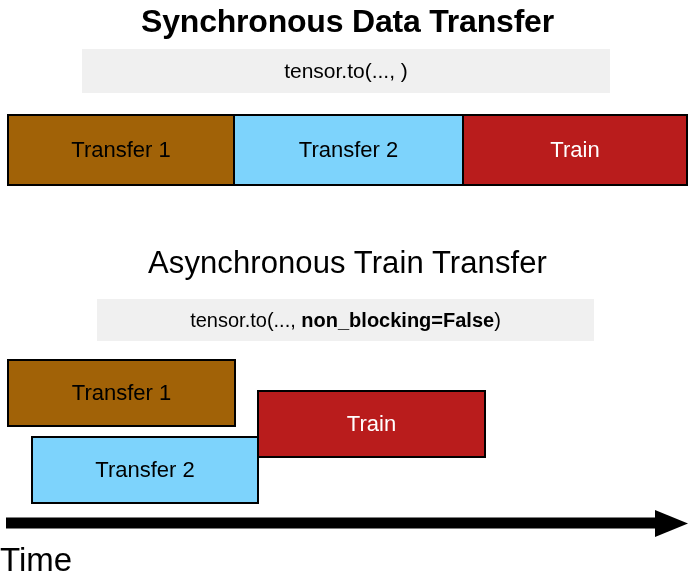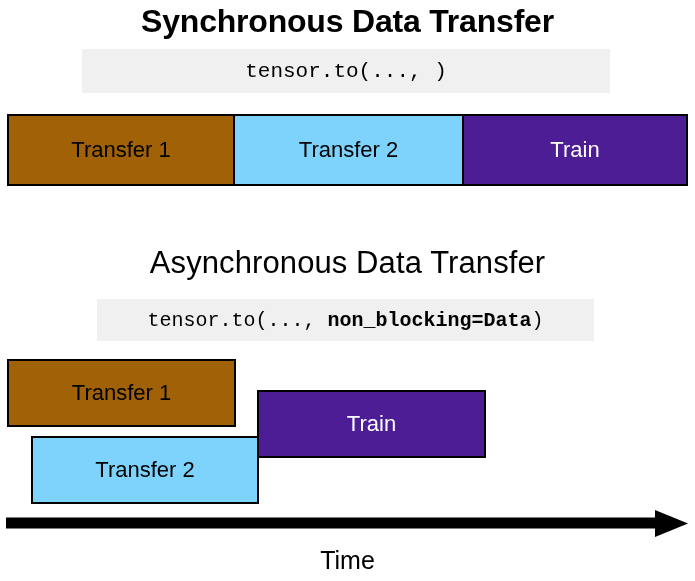--- a/index.html
+++ b/index.html
@@ -44,21 +44,21 @@
     font-weight: normal;
     letter-spacing: 0.1px;
     line-height: 38px;
   }
 
   
   .code-chip {
     position: absolute;
     background: #F0F0F0;
     color: #000000;
-    font-family: Liberation Mono, monospace;
+    font-family: Liberation Sans, sans-serif;
     display: flex;
     align-items: center;
     justify-content: center;
     white-space: pre;
   }
   .code-sync {
     left: 82px;
     top: 49px;
     width: 528px;
     height: 44px;
@@ -80,21 +80,21 @@
     border: 2px solid #000000;
     display: flex;
     align-items: center;
     justify-content: center;
     font-size: 22px;
     line-height: 1;
     white-space: nowrap;
   }
   .box.pink  { background: #a16207; color: #000000; }
   .box.teal  { background: #7dd3fc; color: #000000; }
-  .box.blue  { background: #4c1d95; color: #FFFFFF; text-align: right; }
+  .box.blue  { background: #b91c1c; color: #FFFFFF; text-align: right; }
 
   
   .sync-t1 { left: 7px;   top: 114px; width: 228px; height: 72px; }
   .sync-t2 { left: 233px; top: 114px; width: 231px; height: 72px; }
   .sync-tr { left: 462px; top: 114px; width: 226px; height: 72px; }
 
   
   .async-t1 { left: 7px;   top: 359px; width: 229px; height: 68px; z-index: 3; }
   .async-tr { left: 257px; top: 390px; width: 229px; height: 68px; z-index: 2; }
   .async-t2 { left: 31px;  top: 436px; width: 228px; height: 68px; z-index: 3; }
@@ -107,22 +107,21 @@
     width: 695px;
     height: 32px;
   }
   .axis svg { display: block; }
 
   .axis-label {
     position: absolute;
     left: 0;
     top: 540px;
     width: 695px;
-    text-align: center;
-    font-size: 25px;
+    font-size: 33px;
     line-height: 40px;
     color: #000000;
     white-space: nowrap;
   }
 </style>
 </head>
 <body>
 
 <div class="stage">
 
@@ -135,24 +134,24 @@
   <div class="box pink sync-t1">
     <span>Transfer 1</span>
   </div>
   <div class="box teal sync-t2">
     <span>Transfer 2</span>
   </div>
   <div class="box blue sync-tr">
     <span>Train</span>
   </div>
 
-  <div class="title title-async">Asynchronous Data Transfer</div>
+  <div class="title title-async">Asynchronous Train Transfer</div>
 
   <div class="code-chip code-async">
-    <span>tensor.to(..., </span><span class="bold">non_blocking=Data</span><span>)</span>
+    <span>tensor.to(..., </span><span class="bold">non_blocking=False</span><span>)</span>
   </div>
 
   <div class="box pink async-t1">
     <span>Transfer 1</span>
   </div>
   <div class="box blue async-tr">
     <span>Train</span>
   </div>
   <div class="box teal async-t2">
     <span>Transfer 2</span>

